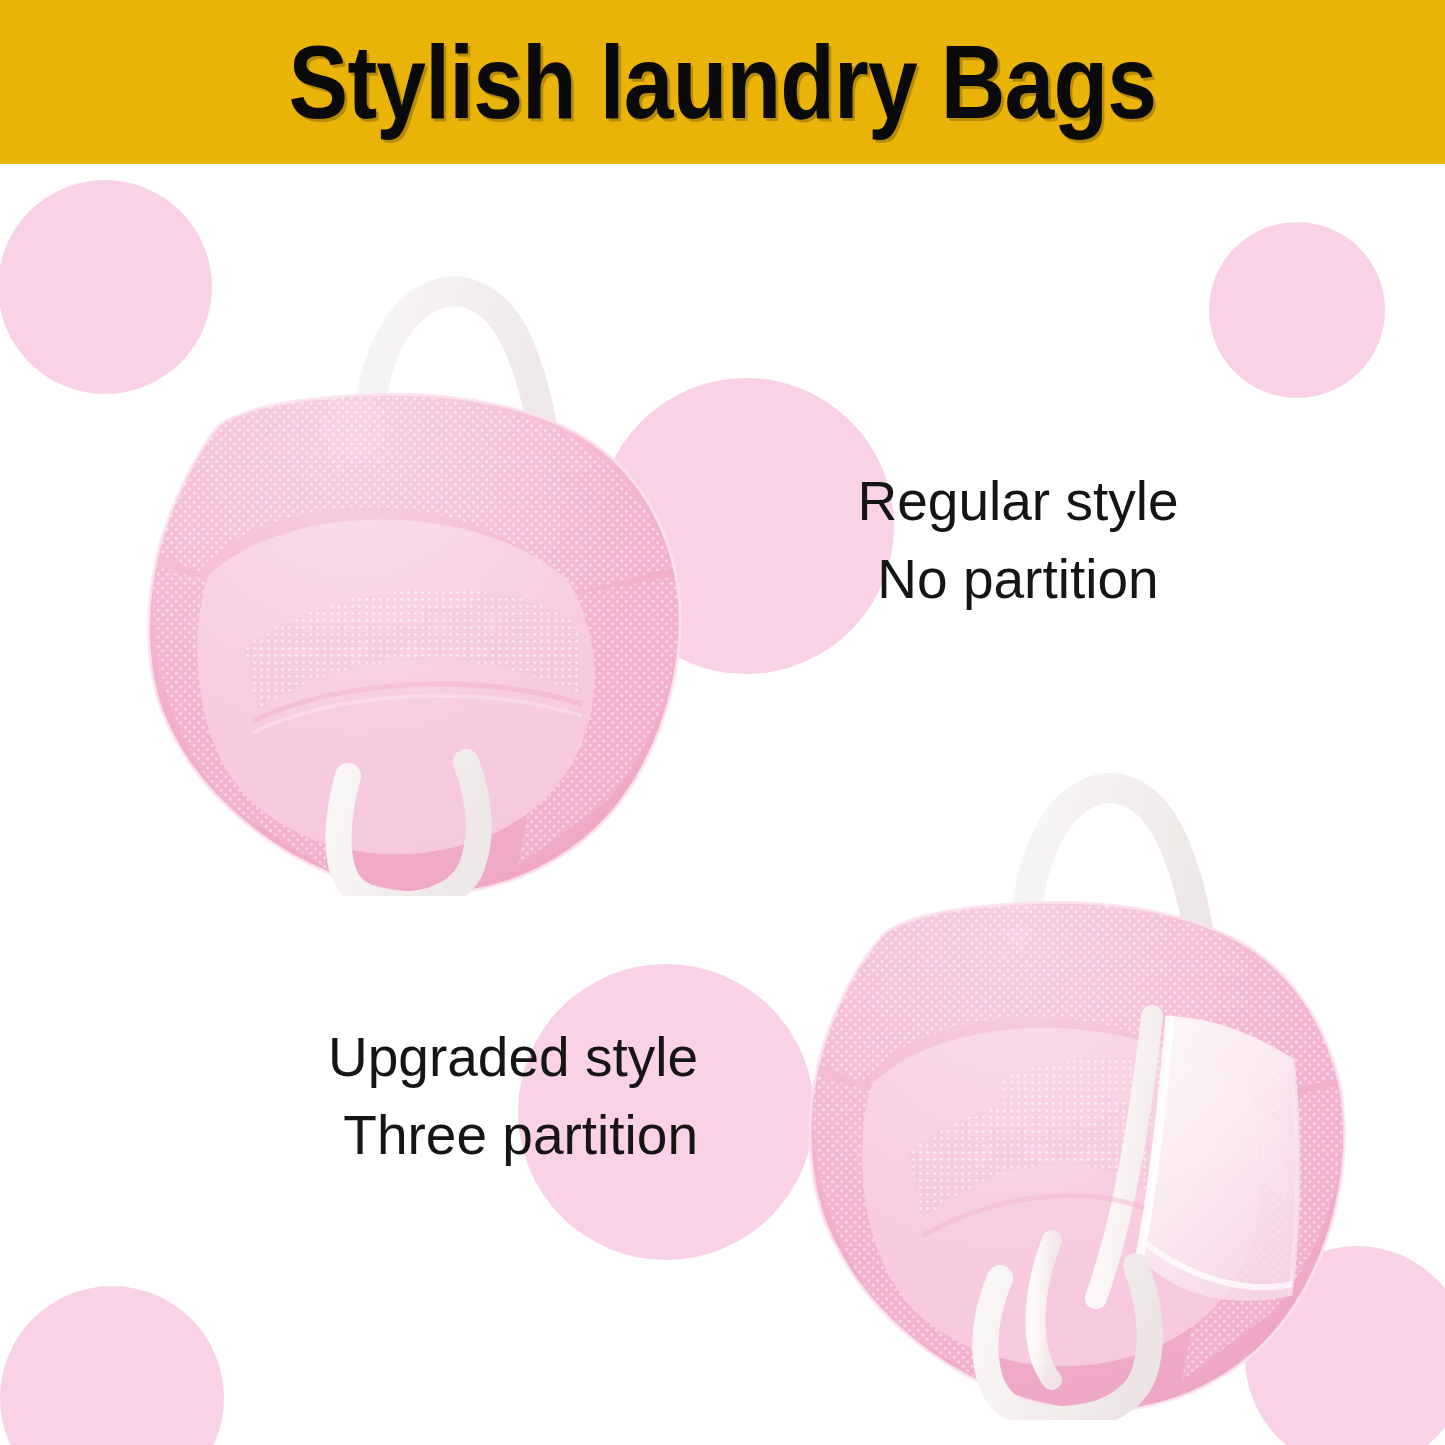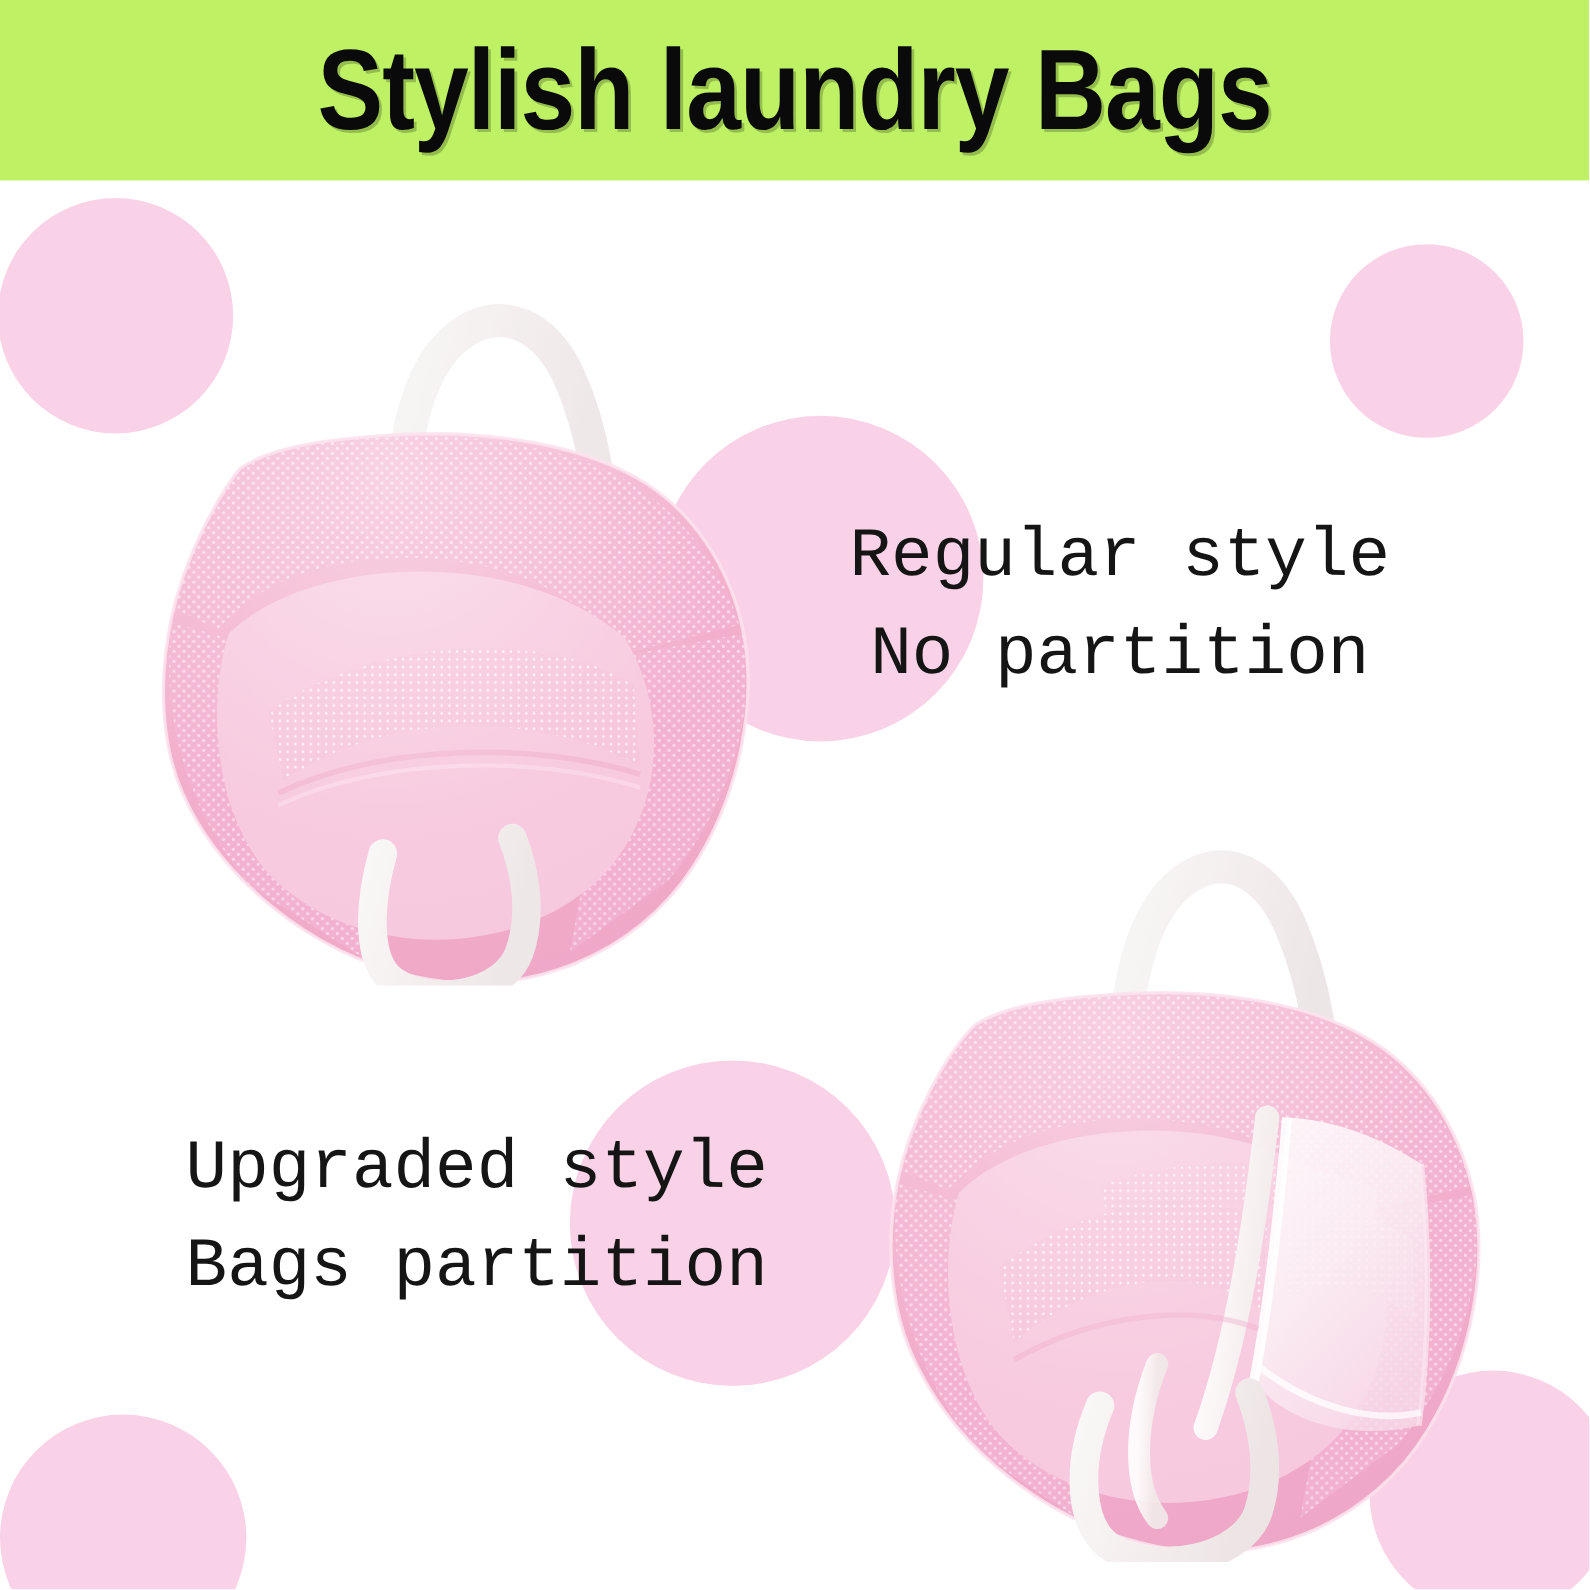--- a/index.html
+++ b/index.html
@@ -48,22 +48,22 @@
     border-radius: 50%;
     background: #fad2e7;
     z-index: 1;
   }
   .dot.big { background: #fbd4e9; }
 
   
   .caption {
     position: absolute;
     z-index: 30;
-    font-family: Liberation Mono, monospace;
-    font-size: 63px;
+    font-family: Liberation Sans, sans-serif;
+    font-size: 55px;
     line-height: 1.42;
     color: #151515;
     white-space: nowrap;
   }
   .caption .line { display: block; }
   .caption.right-cap { text-align: center; }
   .caption.left-cap  { text-align: right; }
 
   
   .product {
@@ -298,20 +298,20 @@
         <path d="M300 598 C 278 650, 280 710, 312 728
                  C 356 752, 430 736, 444 694
                  C 456 656, 448 618, 436 586" fill="none" stroke="#ded5d5" stroke-width="26" stroke-linecap="round" opacity="0.18" stroke-dasharray="2 5"></path>
         <path d="M352 560 C 330 616, 330 672, 352 700" fill="none" stroke="url(#web2)" stroke-width="20" stroke-linecap="round" opacity="0.9"></path>
       </g>
     </svg>
   </div>
 
   <div class="caption left-cap" style="left:78px; top:1018px; width:620px;">
     <span class="line">Upgraded style</span>
-    <span class="line">Bags partition</span>
-  </div>
-
-  <div class="header-band" style="background: #bef264;">
+    <span class="line">Three partition</span>
+  </div>
+
+  <div class="header-band" style="background: #eab308;">
     <div class="header-title" style="color: rgb(10, 10, 10);">Stylish laundry Bags</div>
   </div>
 
 </div>
 
 </body></html>

